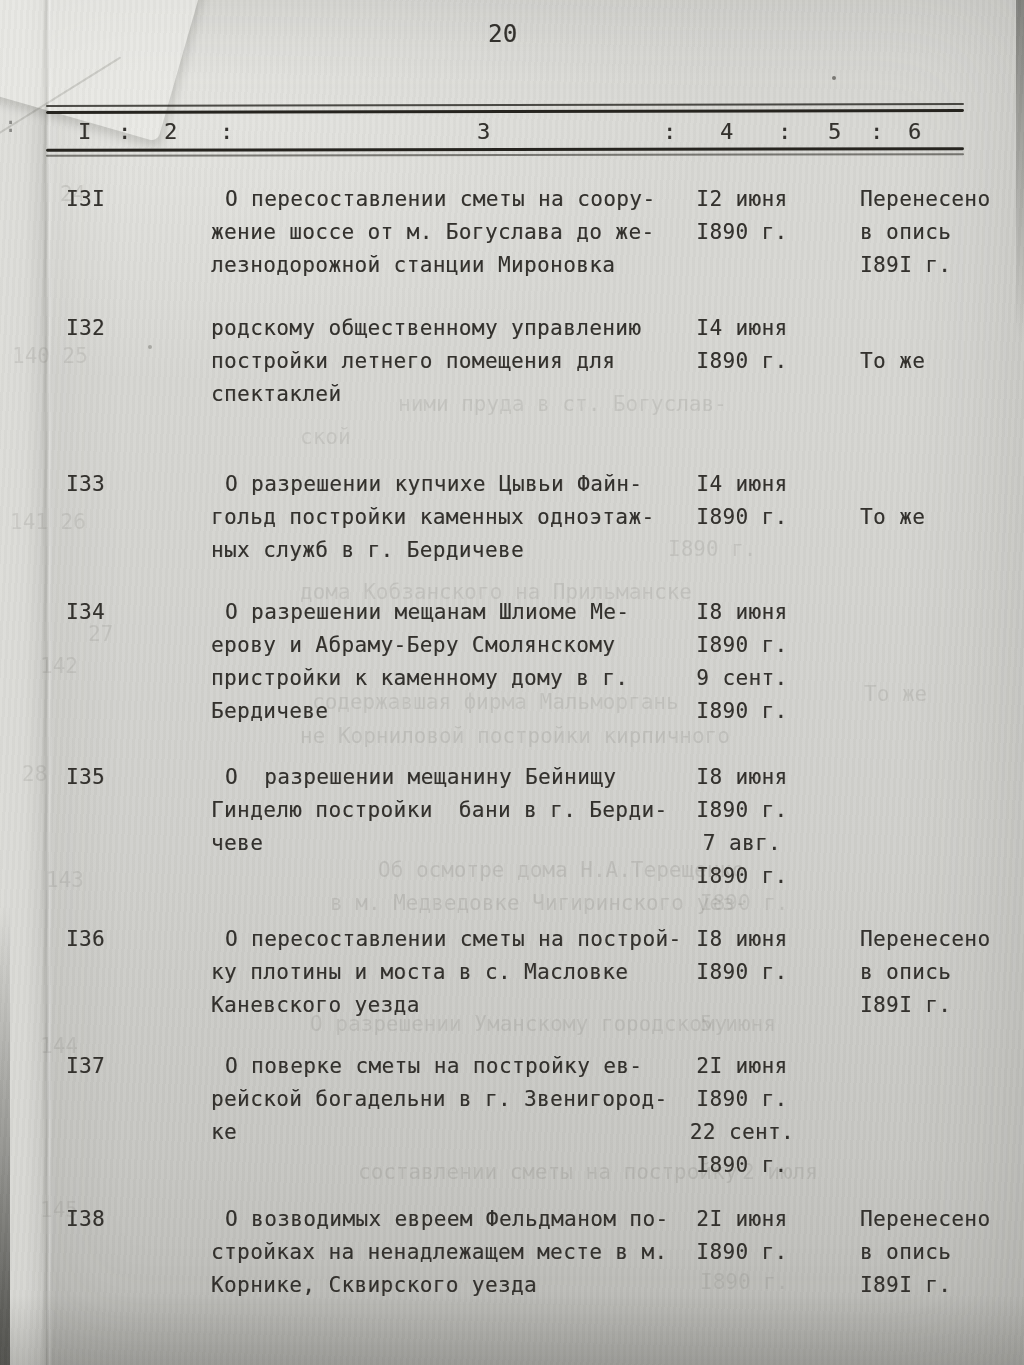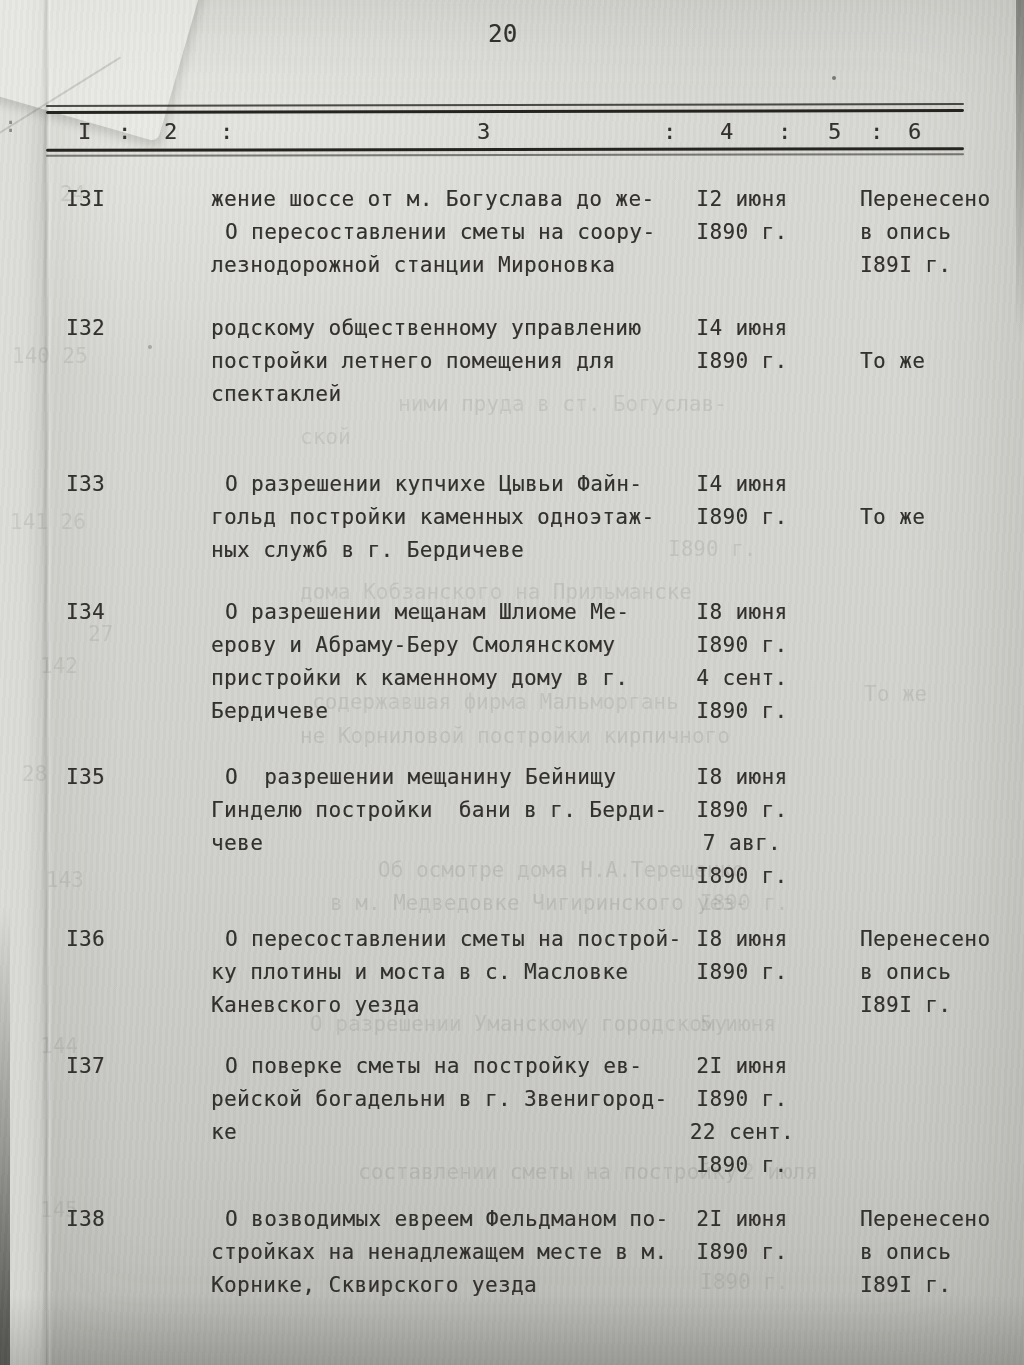--- a/index.html
+++ b/index.html
@@ -117,22 +117,22 @@
       <span class="hdr-cell tw" style="left: 720px;">4</span>
       <span class="hdr-cell tw" style="left: 778px;">:</span>
       <span class="hdr-cell tw" style="left: 828px;">5</span>
       <span class="hdr-cell tw" style="left: 870px;">:</span>
       <span class="hdr-cell tw" style="left: 908px;">6</span>
     </div>
   <div id="rows-container">
       <div class="row" style="top: 183px;">
         <div class="cell-num tw">I3I</div>
         <div class="cell-desc tw">
+          <div class="desc-line first">О пересоставлении сметы на соору-</div>
           <div class="desc-line">жение шоссе от м. Богуслава до же-</div>
-          <div class="desc-line first">О пересоставлении сметы на соору-</div>
           <div class="desc-line">лезнодорожной станции Мироновка</div>
         </div>
         <div class="cell-date tw">
           <div class="date-line">I2 июня</div>
           <div class="date-line">I890 г.</div>
         </div>
         <div class="cell-note tw" style="top: 0px;">
           <div class="note-line">Перенесено</div>
           <div class="note-line">в опись</div>
           <div class="note-line">I89I г.</div>
@@ -172,21 +172,21 @@
         <div class="cell-num tw">I34</div>
         <div class="cell-desc tw">
           <div class="desc-line first">О разрешении мещанам Шлиоме Ме-</div>
           <div class="desc-line">ерову и Абраму-Беру Смолянскому</div>
           <div class="desc-line">пристройки к каменному дому в г.</div>
           <div class="desc-line">Бердичеве</div>
         </div>
         <div class="cell-date tw">
           <div class="date-line">I8 июня</div>
           <div class="date-line">I890 г.</div>
-          <div class="date-line">4 сент.</div>
+          <div class="date-line">9 сент.</div>
           <div class="date-line">I890 г.</div>
         </div>
       </div>
       <div class="row" style="top: 761px;">
         <div class="cell-num tw">I35</div>
         <div class="cell-desc tw">
           <div class="desc-line first">О  разрешении мещанину Бейнищу</div>
           <div class="desc-line">Гинделю постройки  бани в г. Берди-</div>
           <div class="desc-line">чеве</div>
         </div>

